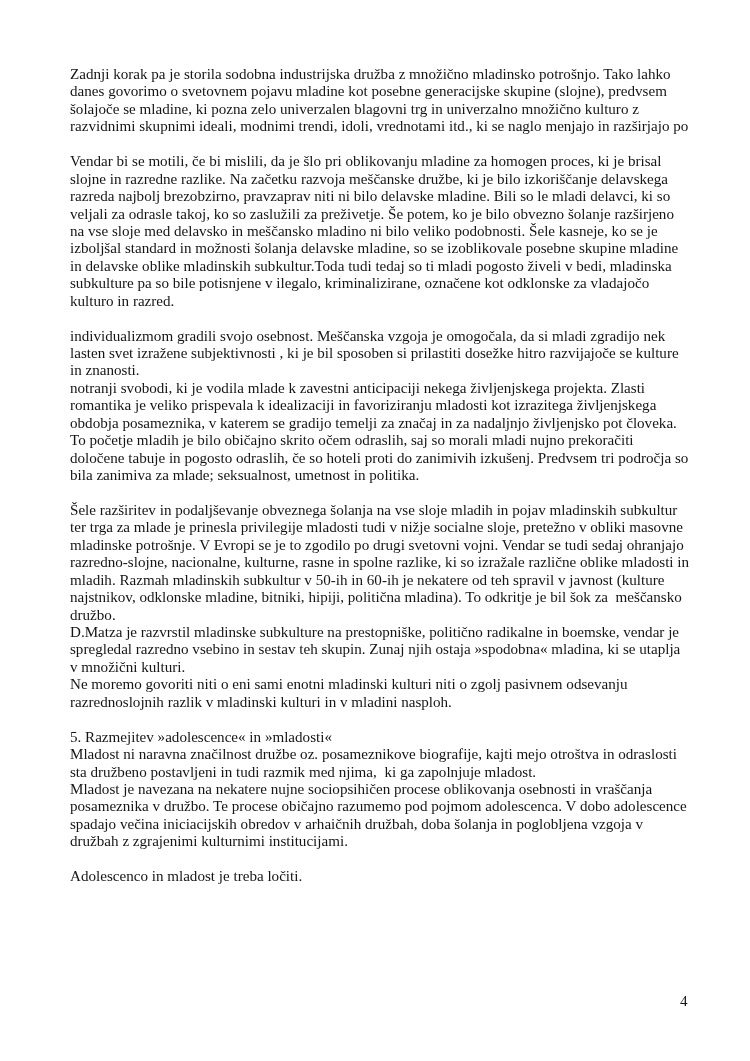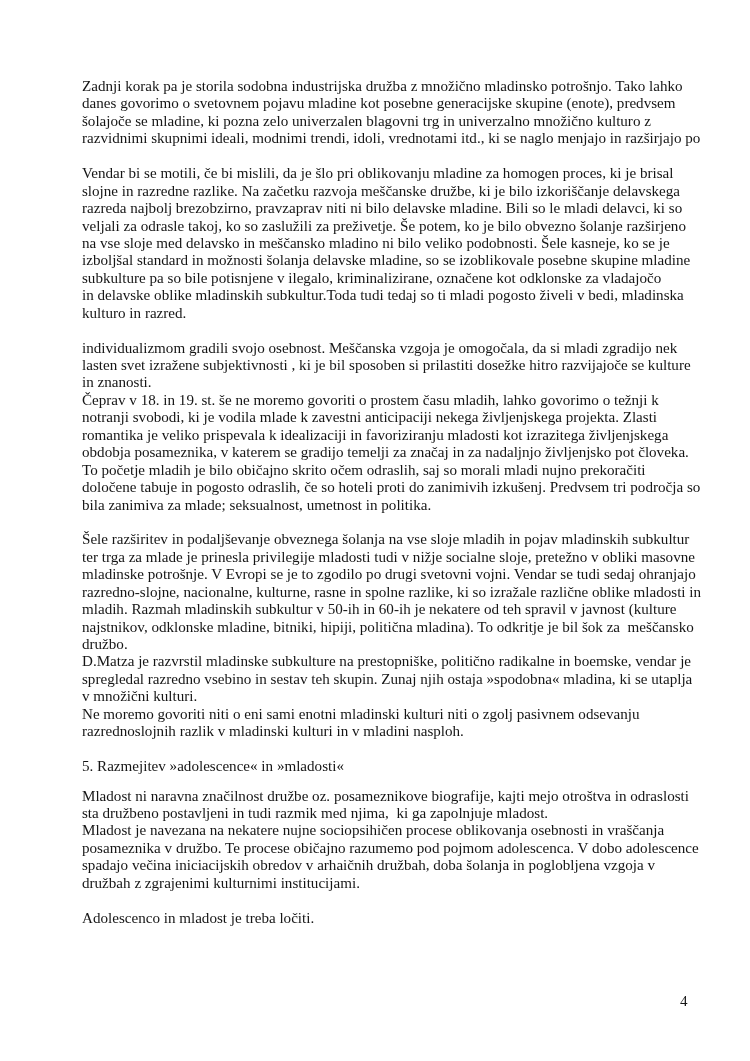--- a/index.html
+++ b/index.html
@@ -12,21 +12,21 @@
     font-family: "Liberation Serif", "DejaVu Serif", serif;
     font-size: 15.1px;
     color: #151515;
   }
   .content {
     position: absolute;
     left: 70px;
     top: 66px;
     width: 640px;
   }
-  .block { margin: 12px; }
+  .block { margin: 0; }
   .block.gap { margin-top: 17.45px; }
   .line {
     white-space: pre;
     line-height: 17.45px;
     height: 17.45px;
   }
   .heading .line { font-weight: normal; }
   .page-number {
     position: absolute;
     top: 993px;
@@ -34,40 +34,39 @@
     line-height: 17px;
   }
 </style>
 </head>
 <body>
 
 <div class="page">
   <div class="content" id="content">
       <div class="block">
         <div class="line">Zadnji korak pa je storila sodobna industrijska družba z množično mladinsko potrošnjo. Tako lahko</div>
-        <div class="line">danes govorimo o svetovnem pojavu mladine kot posebne generacijske skupine (enote), predvsem</div>
+        <div class="line">danes govorimo o svetovnem pojavu mladine kot posebne generacijske skupine (slojne), predvsem</div>
         <div class="line">šolajoče se mladine, ki pozna zelo univerzalen blagovni trg in univerzalno množično kulturo z</div>
         <div class="line">razvidnimi skupnimi ideali, modnimi trendi, idoli, vrednotami itd., ki se naglo menjajo in razširjajo po</div>
       </div>
       <div class="block gap">
         <div class="line">Vendar bi se motili, če bi mislili, da je šlo pri oblikovanju mladine za homogen proces, ki je brisal</div>
         <div class="line">slojne in razredne razlike. Na začetku razvoja meščanske družbe, ki je bilo izkoriščanje delavskega</div>
         <div class="line">razreda najbolj brezobzirno, pravzaprav niti ni bilo delavske mladine. Bili so le mladi delavci, ki so</div>
         <div class="line">veljali za odrasle takoj, ko so zaslužili za preživetje. Še potem, ko je bilo obvezno šolanje razširjeno</div>
         <div class="line">na vse sloje med delavsko in meščansko mladino ni bilo veliko podobnosti. Šele kasneje, ko se je</div>
         <div class="line">izboljšal standard in možnosti šolanja delavske mladine, so se izoblikovale posebne skupine mladine</div>
+        <div class="line">in delavske oblike mladinskih subkultur.Toda tudi tedaj so ti mladi pogosto živeli v bedi, mladinska</div>
         <div class="line">subkulture pa so bile potisnjene v ilegalo, kriminalizirane, označene kot odklonske za vladajočo</div>
-        <div class="line">in delavske oblike mladinskih subkultur.Toda tudi tedaj so ti mladi pogosto živeli v bedi, mladinska</div>
         <div class="line">kulturo in razred.</div>
       </div>
       <div class="block gap">
         <div class="line">individualizmom gradili svojo osebnost. Meščanska vzgoja je omogočala, da si mladi zgradijo nek</div>
         <div class="line">lasten svet izražene subjektivnosti , ki je bil sposoben si prilastiti dosežke hitro razvijajoče se kulture</div>
         <div class="line">in znanosti.</div>
-        <div class="line">Čeprav v 18. in 19. st. še ne moremo govoriti o prostem času mladih, lahko govorimo o težnji k</div>
         <div class="line">notranji svobodi, ki je vodila mlade k zavestni anticipaciji nekega življenjskega projekta. Zlasti</div>
         <div class="line">romantika je veliko prispevala k idealizaciji in favoriziranju mladosti kot izrazitega življenjskega</div>
         <div class="line">obdobja posameznika, v katerem se gradijo temelji za značaj in za nadaljnjo življenjsko pot človeka.</div>
         <div class="line">To početje mladih je bilo običajno skrito očem odraslih, saj so morali mladi nujno prekoračiti</div>
         <div class="line">določene tabuje in pogosto odraslih, če so hoteli proti do zanimivih izkušenj. Predvsem tri področja so</div>
         <div class="line">bila zanimiva za mlade; seksualnost, umetnost in politika.</div>
       </div>
       <div class="block gap">
         <div class="line">Šele razširitev in podaljševanje obveznega šolanja na vse sloje mladih in pojav mladinskih subkultur</div>
         <div class="line">ter trga za mlade je prinesla privilegije mladosti tudi v nižje socialne sloje, pretežno v obliki masovne</div>

